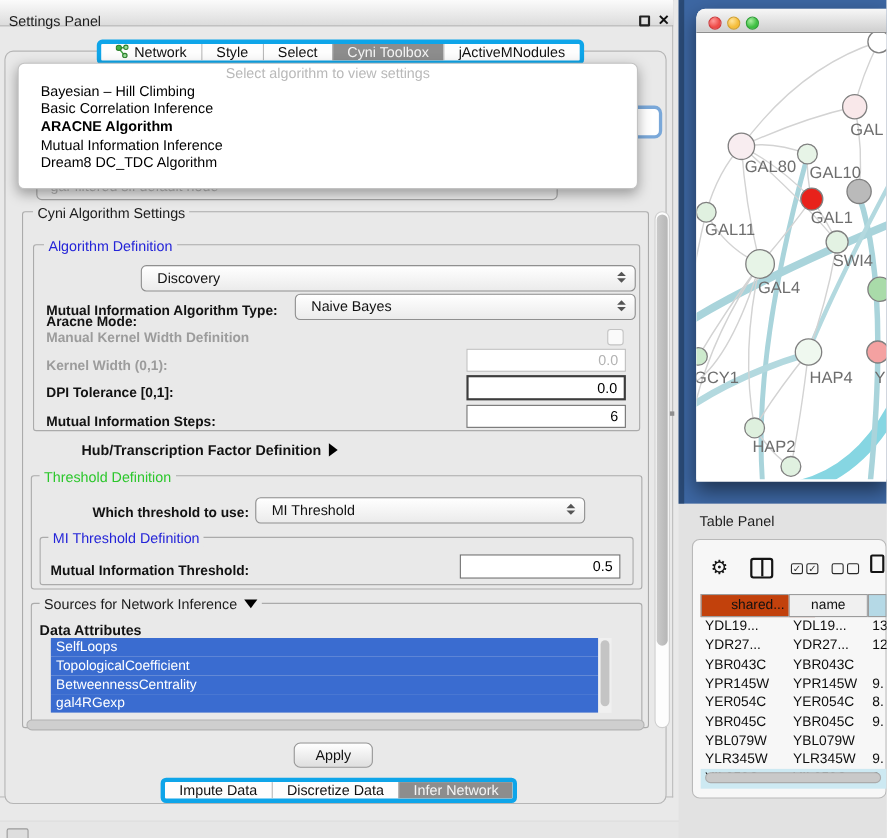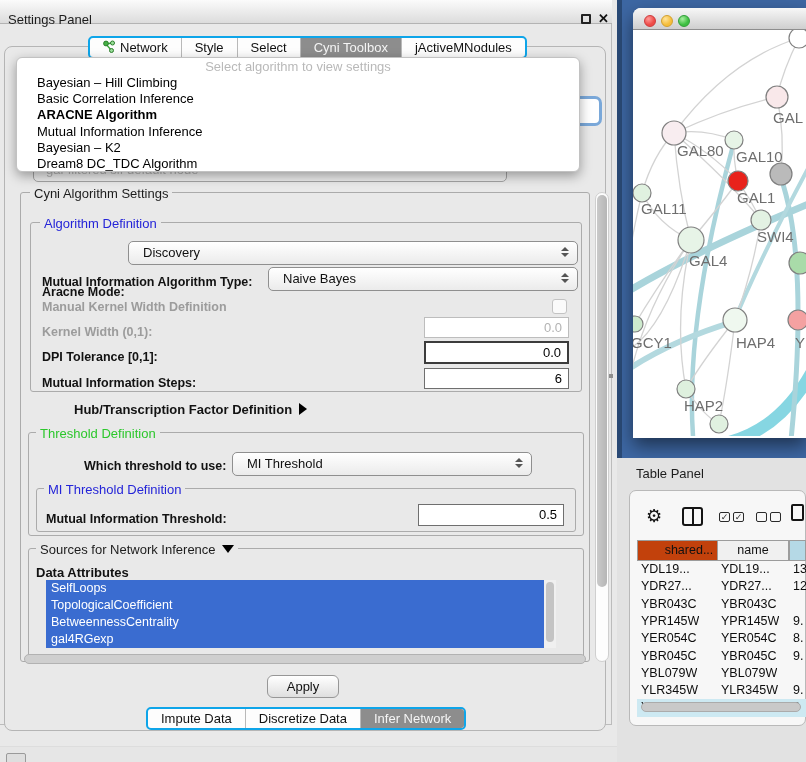--- a/index.html
+++ b/index.html
@@ -11,21 +11,21 @@
   .cp-window { left:0; top:8; width:612px; height:725px; background:#e9e9e9; border:1px solid #bcbcbc; border-left:none; }
   .cp-titlebar { left:0; top:8; width:612px; height:24px; background:linear-gradient(#fbfbfb,#dcdcdc); border-bottom:1px solid #b3b3b3; }
   .cp-title { left:8px; top:12px; font-size:13px; color:#1d1d1d; }
   .float-icon { left:581px; top:14px; width:10px; height:10px; border:2px solid #222; border-radius:1px; }
   .close-icon { left:598px; top:11px; font-size:13px; font-weight:bold; color:#111; }
 
   
   .content-frame { left:4px; top:46px; width:602px; height:685px; border:1px solid #b5b5b5; border-radius:8px; background:#e9e9e9; }
 
   
-  .seg-strip { display:flex; border:2px solid #0ea5e9; border-radius:5px; overflow:hidden; background:#fdfdfd; height:23px; }
+  .seg-strip { display:flex; border:4px solid #0ea5e9; border-radius:5px; overflow:hidden; background:#fdfdfd; height:23px; }
   .seg { display:flex; align-items:center; gap:5px; padding:0 13px; font-size:13px; color:#111; border-left:1px solid #b9b9b9; white-space:nowrap; }
   .seg:first-child { border-left:none; }
   .seg.sel { background:#8d8d8d; color:#f5f5f5; }
   .top-tabs { left:88px; top:36px; }
   .bottom-tabs { left:146px; top:707px; }
 
   
   .popup { left:16px; top:57px; width:564px; height:115px; background:#fff; border:1px solid #c2c2c2; border-radius:6px; box-shadow:0 4px 12px rgba(0,0,0,0.35); z-index:5; padding-top:1px; }
   .pop-placeholder { text-align:center; color:#b9b9b9; font-size:13px; line-height:16px; }
   .pop-item { font-size:13px; color:#000; line-height:16.2px; padding-left:20px; white-space:nowrap; }
@@ -141,21 +141,20 @@
 <div class="abs bg-focus"></div>
 <div class="abs bg-combo">gal-filtered sif default node</div>
 
 <div class="abs popup">
   <div class="pop-placeholder">Select algorithm to view settings</div>
   <div id="popup-items">
       <div class="pop-item">Bayesian – Hill Climbing</div>
       <div class="pop-item">Basic Correlation Inference</div>
       <div class="pop-item bold">ARACNE Algorithm</div>
       <div class="pop-item">Mutual Information Inference</div>
-      <div class="pop-item">Bayesian – K2</div>
       <div class="pop-item">Dream8 DC_TDC Algorithm</div>
     </div>
 </div>
 
 <div class="abs group" style="left:20px; top:192px; width:570px; height:470px;"></div>
 <div class="legend" style="left:30px; top:186px;">Cyni Algorithm Settings</div>
 
 <div class="abs vscroll" style="left:595px; top:192px; width:14px; height:470px;"></div>
 <div class="abs vthumb" style="left:597px; top:195px; width:10px; height:392px;"></div>
 

